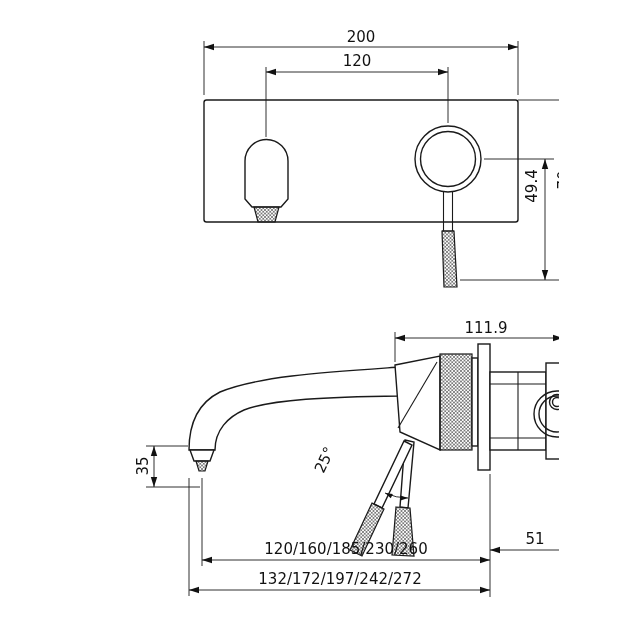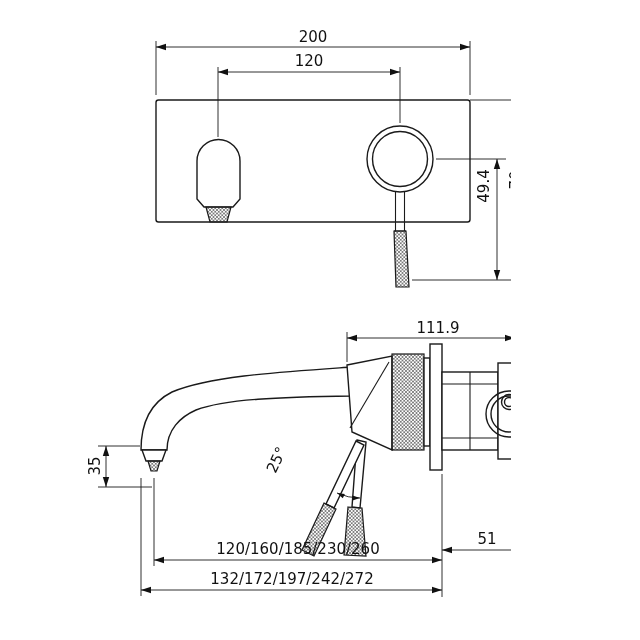--- a/index.html
+++ b/index.html
@@ -1,16 +1,16 @@
 <!DOCTYPE html>
 <html><head>
 <meta charset="utf-8">
 <style>
   html,body{margin:0;padding:0;background:#ffffff;}
-  .canvas{width:511px;height:640px;background:#ffffff;overflow:hidden;}
+  .canvas{width:511px;height:640px;background:#ffffff;overflow:hidden;margin-left:48px;}
   .outline{stroke:#1a1a1a;stroke-width:1.4;fill:#ffffff;}
   .outline-nf{stroke:#1a1a1a;stroke-width:1.4;fill:none;}
   .thin{stroke:#1a1a1a;stroke-width:1.1;fill:none;}
   .dim{stroke:#1a1a1a;stroke-width:0.9;fill:none;}
   .knurlshape{stroke:#1a1a1a;stroke-width:1.2;}
   .arrow{fill:#111111;stroke:none;}
   .dimtext{font-family:"DejaVu Sans",sans-serif;font-size:15px;fill:#111111;}
 </style>
 </head>
 <body>

